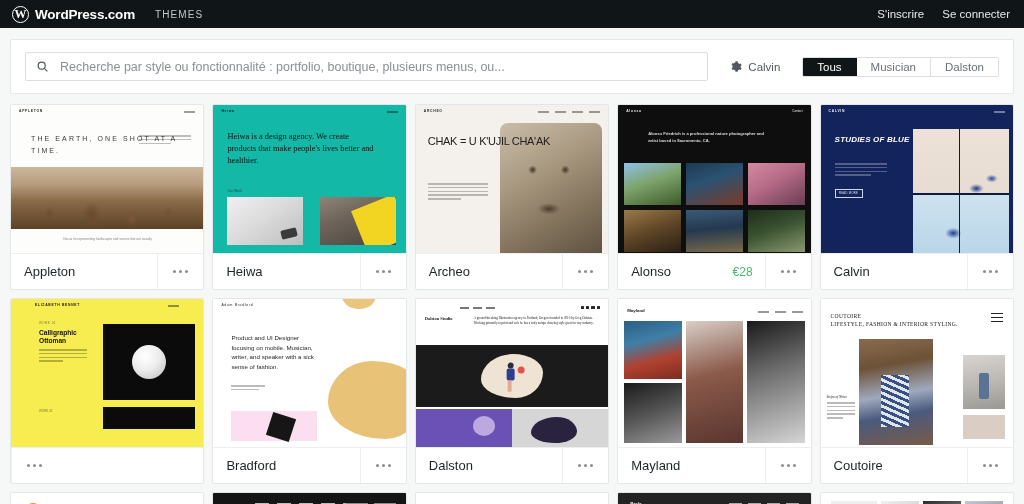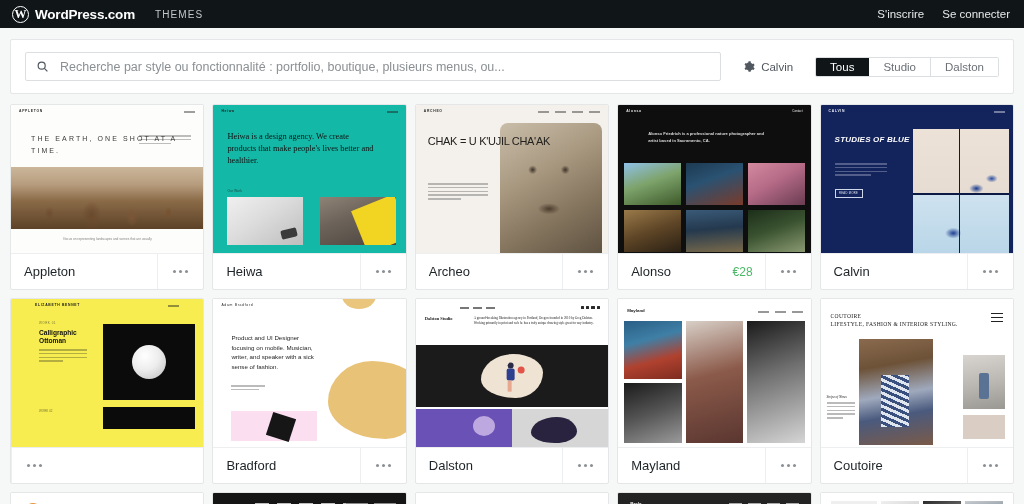--- a/index.html
+++ b/index.html
@@ -388,21 +388,21 @@
     <span class="search-ph">Recherche par style ou fonctionnalité : portfolio, boutique, plusieurs menus, ou...</span>
   </div>
   <div class="filters-btn">
     <svg width="12" height="12" viewBox="0 0 24 24" fill="#50575e">
       <path d="M12 8a4 4 0 100 8 4 4 0 000-8zm9.4 4c0-.6-.06-1.2-.16-1.76l2.1-1.6-2.1-3.64-2.5.96a9.3 9.3 0 00-3-1.74L15.3.6h-4.2l-.44 2.62a9.3 9.3 0 00-3 1.74l-2.5-.96L3.06 7.64l2.1 1.6c-.1.56-.16 1.16-.16 1.76s.06 1.2.16 1.76l-2.1 1.6 2.1 3.64 2.5-.96a9.3 9.3 0 003 1.74l.44 2.62h4.2l.44-2.62a9.3 9.3 0 003-1.74l2.5.96 2.1-3.64-2.1-1.6c.1-.56.16-1.16.16-1.76z"></path>
     </svg>
     <span>Calvin</span>
   </div>
   <div class="seg">
     <div class="seg-btn active">Tous</div>
-    <div class="seg-btn">Studio</div>
+    <div class="seg-btn">Musician</div>
     <div class="seg-btn">Dalston</div>
   </div>
 </div>
 
 <div class="grid">
 
   <div class="card">
     <div class="thumb">
       <div class="mini appleton">
         <div class="bar">

